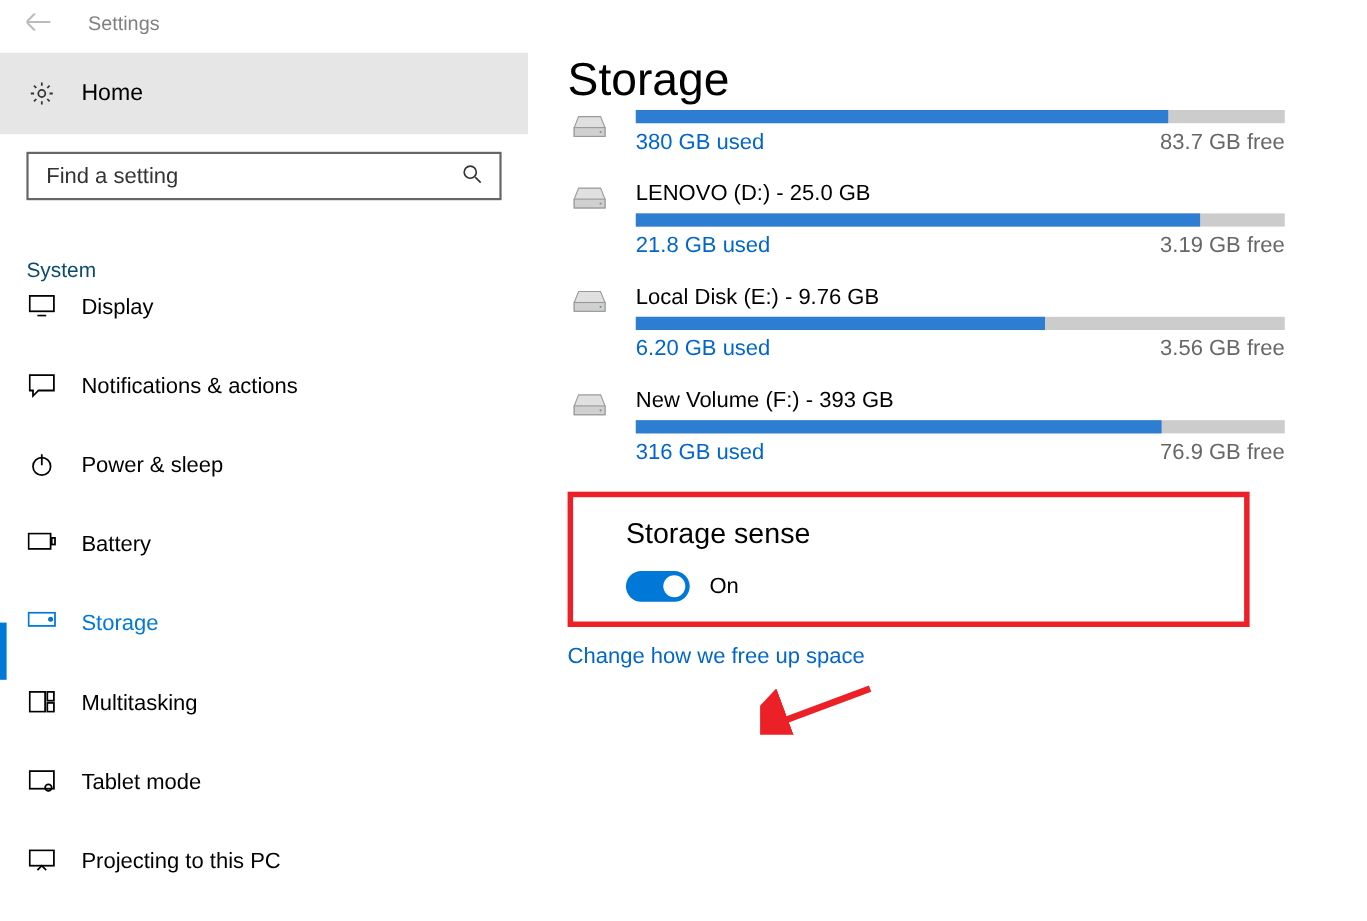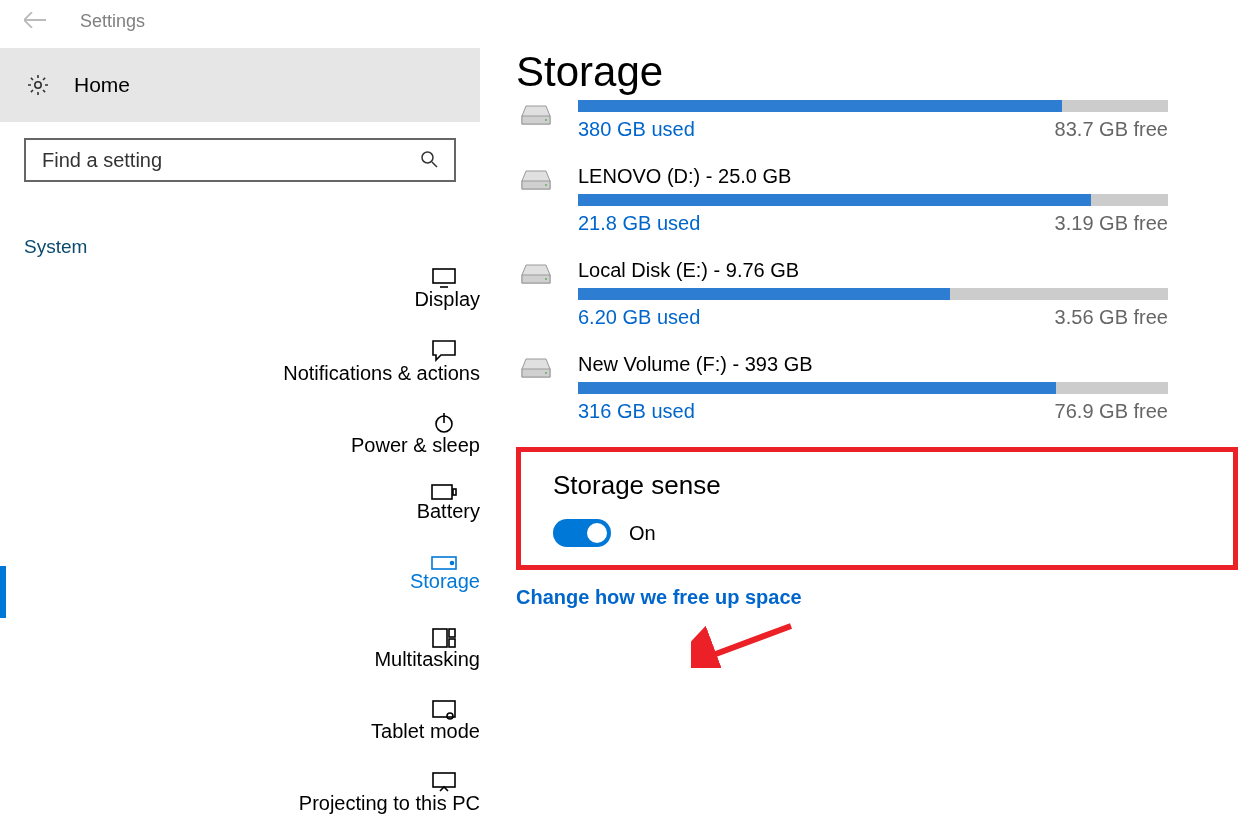--- a/index.html
+++ b/index.html
@@ -78,26 +78,25 @@
     font-size: 19px;
     color: #0c4a6e;
   }
   .navlist {
     list-style: none;
     padding: 0;
     margin: 0;
   }
   .navitem {
     display: flex;
-    align-items: flex-end;
+    align-items: flex-start;
     height: 72px;
     padding-left: 24px;
     cursor: pointer;
     position: relative;
-    flex-direction: column;
   }
   .navitem .nicon {
     width: 28px;
     display: flex;
     justify-content: center;
     margin-right: 22px;
     color: #000;
   }
   .navitem .nlabel {
     font-size: 20px;
@@ -162,24 +161,24 @@
   .drive-stats {
     display: flex;
     justify-content: space-between;
     width: 590px;
     font-size: 20px;
   }
   .drive-stats .used { color: #0066cc; }
   .drive-stats .free { color: #666; }
   .sense-box {
     border: 5px solid #ec2027;
-    padding: 18px 30px 18px 32px;
+    padding: 18px 30px 18px 48px;
     margin-top: 20px;
     position: relative;
-    width: 722px;
+    width: 620px;
   }
   .sense-title {
     font-size: 26px;
     margin-bottom: 18px;
   }
   .sense-desc {
     font-size: 20px;
     line-height: 1.5;
     margin-bottom: 14px;
   }
@@ -212,21 +211,20 @@
     position: absolute;
     left: 170px;
     top: 166px;
     pointer-events: none;
   }
   .link {
     color: #0066cc;
     font-size: 20px;
     margin-top: 16px;
     cursor: pointer;
-    font-weight: bold;
   }
   
   .hdd-svg { width: 32px; height: 22px; }
 </style>
 </head>
 <body>
 
 <div class="titlebar">
   <span class="back-arrow">
     <svg width="22" height="16" viewBox="0 0 22 16">

